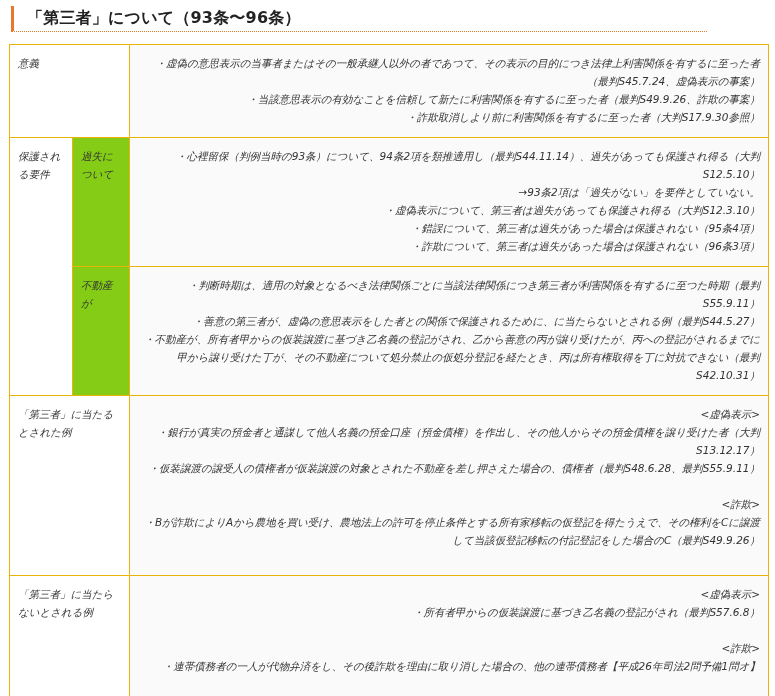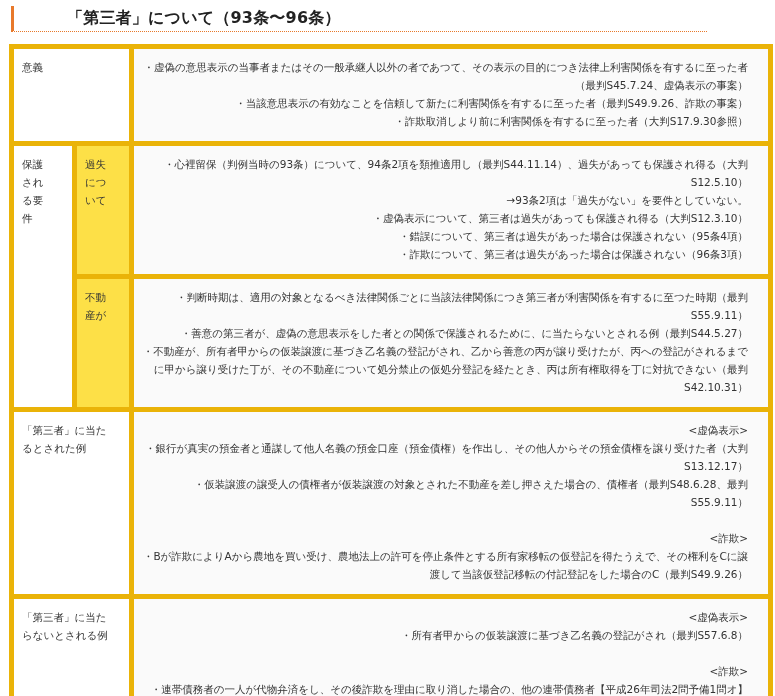--- a/index.html
+++ b/index.html
@@ -6,38 +6,37 @@
   body {
     width: 775px; height: 696px; overflow: hidden;
     font-family: "DejaVu Sans", "Liberation Sans", sans-serif;
     color: #333333;
   }
   .heading {
     position: absolute; left: 11px; top: 6px; width: 696px; height: 26px;
     border-left: 3px solid #e8792b;
     border-bottom: 1px dotted #e8792b;
     box-sizing: border-box;
-    padding-left: 40px;
   }
   .heading h2 {
     margin: 0; padding-left: 13px; line-height: 24px;
     font-size: 16px; font-weight: bold; color: #222222;
     letter-spacing: 0.2px;
   }
   table.t {
     position: absolute; left: 9px; top: 44px;
     width: 759px; border-collapse: collapse; table-layout: fixed;
     font-size: 10.5px; line-height: 18px;
   }
   table.t td {
-    border: 5px solid #eab308; vertical-align: top;
-    padding: 9px 20px 11px 8px; box-sizing: border-box;
+    border: 1px solid #eab308; vertical-align: top;
+    padding: 9px 8px 11px 8px; box-sizing: border-box; font-style: italic;
   }
   td.label { background: #ffffff; color: #333; padding-left: 9px; }
-  td.sub { background: #fde047; color: #333; }
+  td.sub { background: #84cc16; color: #333; }
   td.content { background: #fafafa; color: #333; padding-left: 7px; padding-right: 6px; }
   .line { display: block; white-space: normal; text-align: right; }
   .indent { padding-left: 8px; }
   .blank { display: block; height: 18px; }
 </style>
 </head>
 <body>
 
 <div class="heading">
   <h2>「第三者」について（93条〜96条）</h2>

